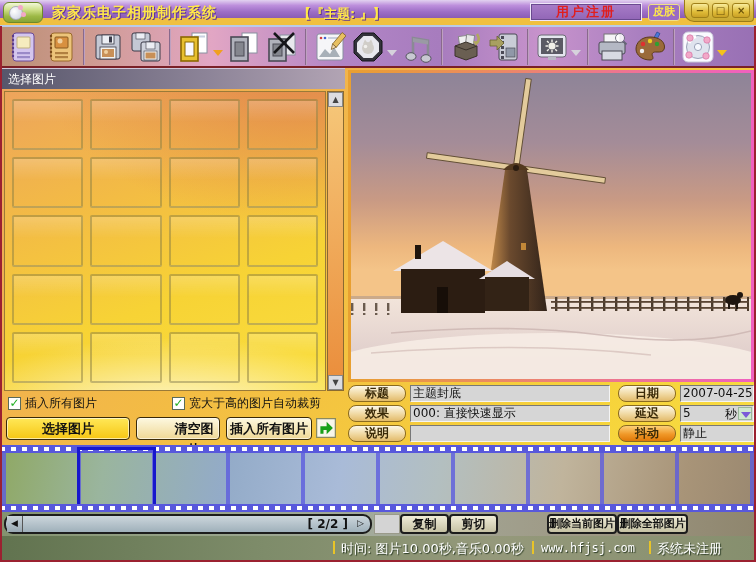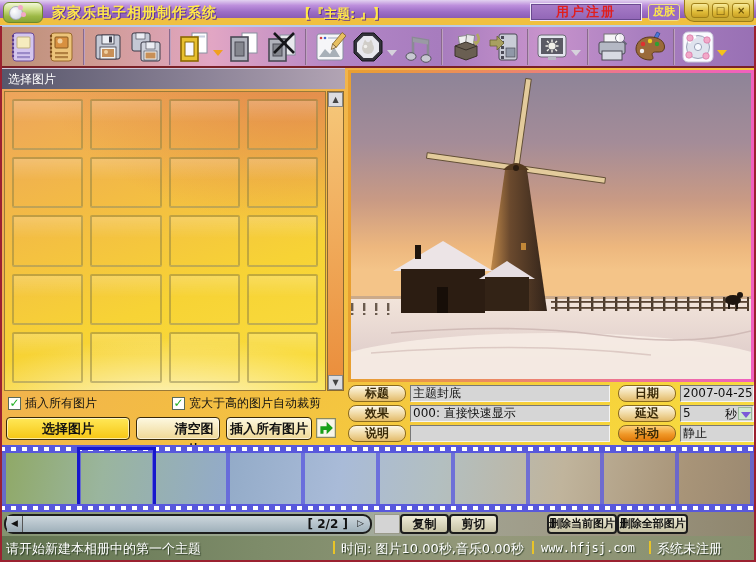--- a/index.html
+++ b/index.html
@@ -503,21 +503,20 @@
     <div class="bbtns">
       <div class="bbtn w1">复制</div>
       <div class="bbtn w1">剪切</div>
       <div class="bbtn w1 disabled">粘贴</div>
       <div class="bbtn w2">删除当前图片</div>
       <div class="bbtn w2">删除全部图片</div>
     </div>
   </div>
 
   <div class="statusbar">
-    <span class="st" style="left:6px;">请开始新建本相册中的第一个主题</span>
     <div class="st-sep" style="left:333px;"></div>
     <span class="st" style="left:341px;">时间: 图片10.00秒,音乐0.00秒</span>
     <div class="st-sep" style="left:532px;"></div>
     <span class="st st-mono" style="left:541px;top:5px;">www.hfjsj.com</span>
     <div class="st-sep" style="left:649px;"></div>
     <span class="st" style="left:657px;">系统未注册</span>
   </div>
 
   <div class="edge edge-l"></div>
   <div class="edge edge-r"></div>

